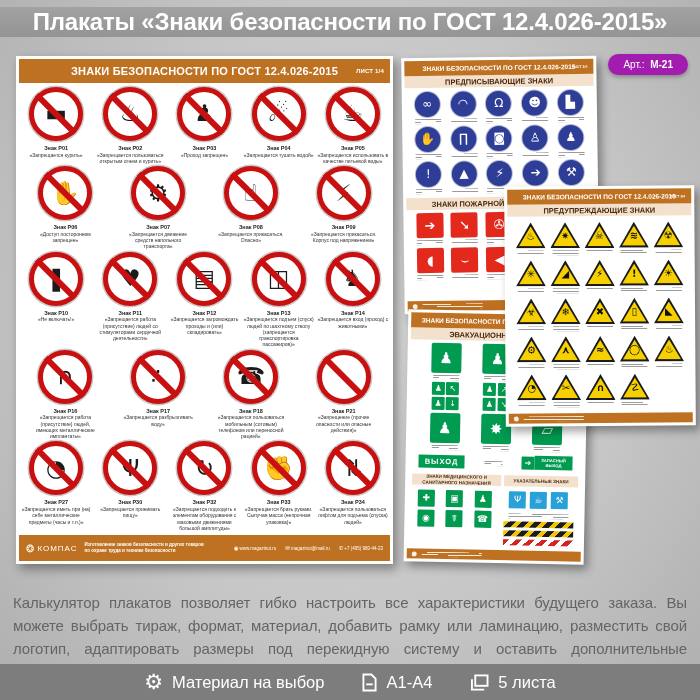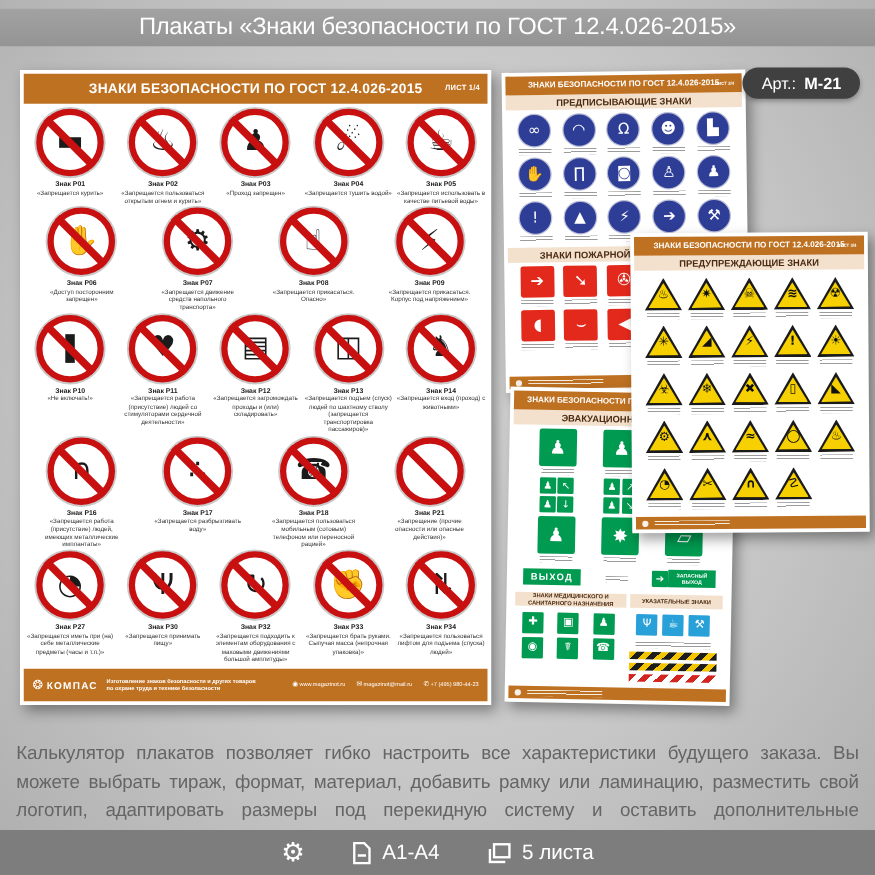--- a/index.html
+++ b/index.html
@@ -8,26 +8,26 @@
     background:radial-gradient(ellipse at 50% 45%, #d9d9d9 0%, #c7c7c7 55%, #aeaeae 100%);
     font-family:"Liberation Sans","DejaVu Sans",sans-serif;
     -webkit-font-smoothing:antialiased;
   }
   
   .titlebar{
     position:absolute;left:0;top:7px;width:700px;height:30px;
     background:linear-gradient(#a2a2a2,#949494);
     display:flex;align-items:center;justify-content:center;
   }
-  .titlebar span{color:#fff;font-size:19px;letter-spacing:-0.2px;}
+  .titlebar span{color:#fff;font-size:24px;letter-spacing:-0.2px;font-weight:bold;}
   
   .badge{
     position:absolute;top:54px;right:12px;z-index:40;
-    background:#404040;color:#fff;border-radius:14px;
-    padding:5px 15px;font-size:13px;box-shadow:0 2px 4px rgba(0,0,0,.3);
+    background:#a21caf;color:#fff;border-radius:14px;
+    padding:5px 15px;font-size:10px;box-shadow:0 2px 4px rgba(0,0,0,.3);
   }
   .badge b{font-weight:bold;margin-left:3px;}
   
   .poster{position:absolute;background:#fff;padding:3px;box-shadow:4px 5px 10px rgba(0,0,0,.38);
     display:flex;flex-direction:column;box-sizing:border-box;}
   .p-head{background:var(--orange);color:#fff;position:relative;
     display:flex;align-items:center;justify-content:center;flex:none;}
   .p-head .sheet{position:absolute;right:6px;top:50%;transform:translateY(-50%);font-weight:bold;}
   .p-sub{background:var(--cream);color:#4a2a10;font-weight:bold;text-align:center;flex:none;
     display:flex;align-items:center;justify-content:center;}
@@ -44,21 +44,21 @@
     border:5px solid var(--banred);background:#fff;box-shadow:0 0 0 1.5px #c9c9c9;}
   .ban-glyph{position:absolute;inset:0;display:flex;align-items:center;justify-content:center;
     font-family:"DejaVu Sans",sans-serif;font-size:23px;color:#1b1b1b;line-height:1;}
   .ban::after{content:"";position:absolute;left:-5px;right:-5px;top:50%;height:5.5px;margin-top:-2.75px;
     background:var(--banred);transform:rotate(45deg);}
   .s-code{margin-top:4px;font-size:5.5px;font-weight:bold;color:#222;line-height:1.25;}
   .s-name{font-size:5px;color:#333;line-height:1.25;}
   .mp-foot{height:26px;padding:0 7px;gap:7px;}
   .mpf-brand{display:flex;align-items:center;gap:3px;color:#fff;}
   .mpf-helm{font-family:"DejaVu Sans",sans-serif;font-size:10px;}
-  .mpf-name{font-size:8px;font-weight:bold;letter-spacing:1px;}
+  .mpf-name{font-size:8px;font-weight:normal;letter-spacing:1px;}
   .mpf-text{color:#fff;font-size:4.5px;line-height:1.4;width:125px;font-weight:bold;}
   .mpf-contacts{margin-left:auto;display:flex;gap:9px;color:#fff;font-size:4.5px;align-items:center;}
   .mpf-contacts i{font-style:normal;font-family:"DejaVu Sans",sans-serif;font-size:5.5px;margin-right:1px;}
   
   #poster-a{left:403px;top:57px;width:195px;height:256px;z-index:11;transform:rotate(-0.8deg);}
   .sm-head{height:15px;font-size:6.5px;font-weight:bold;}
   .sm-head .sheet{font-size:3.5px;}
   .sm-sub{height:12px;font-size:7.5px;}
   .circle-grid{display:grid;grid-template-columns:repeat(5,1fr);row-gap:3px;padding:4px 5px;justify-items:center;}
   .man-circle{width:25px;height:25px;border-radius:50%;background:var(--manblue);box-shadow:0 0 0 1px #b9bdd6;
@@ -728,20 +728,21 @@
     <span class="foot-dot"></span>
     <span class="foot-lines"></span>
   </div>
 </section>
 
 <p class="descr">Калькулятор плакатов позволяет гибко настроить все характеристики будущего заказа. Вы можете выбрать тираж, формат, материал, добавить рамку или ламинацию, разместить свой логотип, адаптировать размеры под перекидную систему и оставить дополнительные комментарии. Все изменения сразу отражаются в итоговой стоимости, что делает процесс заказа быстрым и прозрачным</p>
 
 <footer class="bottombar">
   <div class="bb-item">
     <span class="bb-gear">⚙</span>
+    <span>Материал на выбор</span>
   </div>
   <div class="bb-item">
     <svg width="15" height="19" viewBox="0 0 16 20">
         <path d="M1.5 1.5 h8.5 l4.5 4.5 v12.5 h-13 z" fill="none" stroke="#fff" stroke-width="2"></path>
         <path d="M4.5 12 h7" stroke="#fff" stroke-width="2"></path>
       </svg>
     <span>А1-А4</span>
   </div>
   <div class="bb-item">
     <svg width="19" height="17" viewBox="0 0 20 18">

